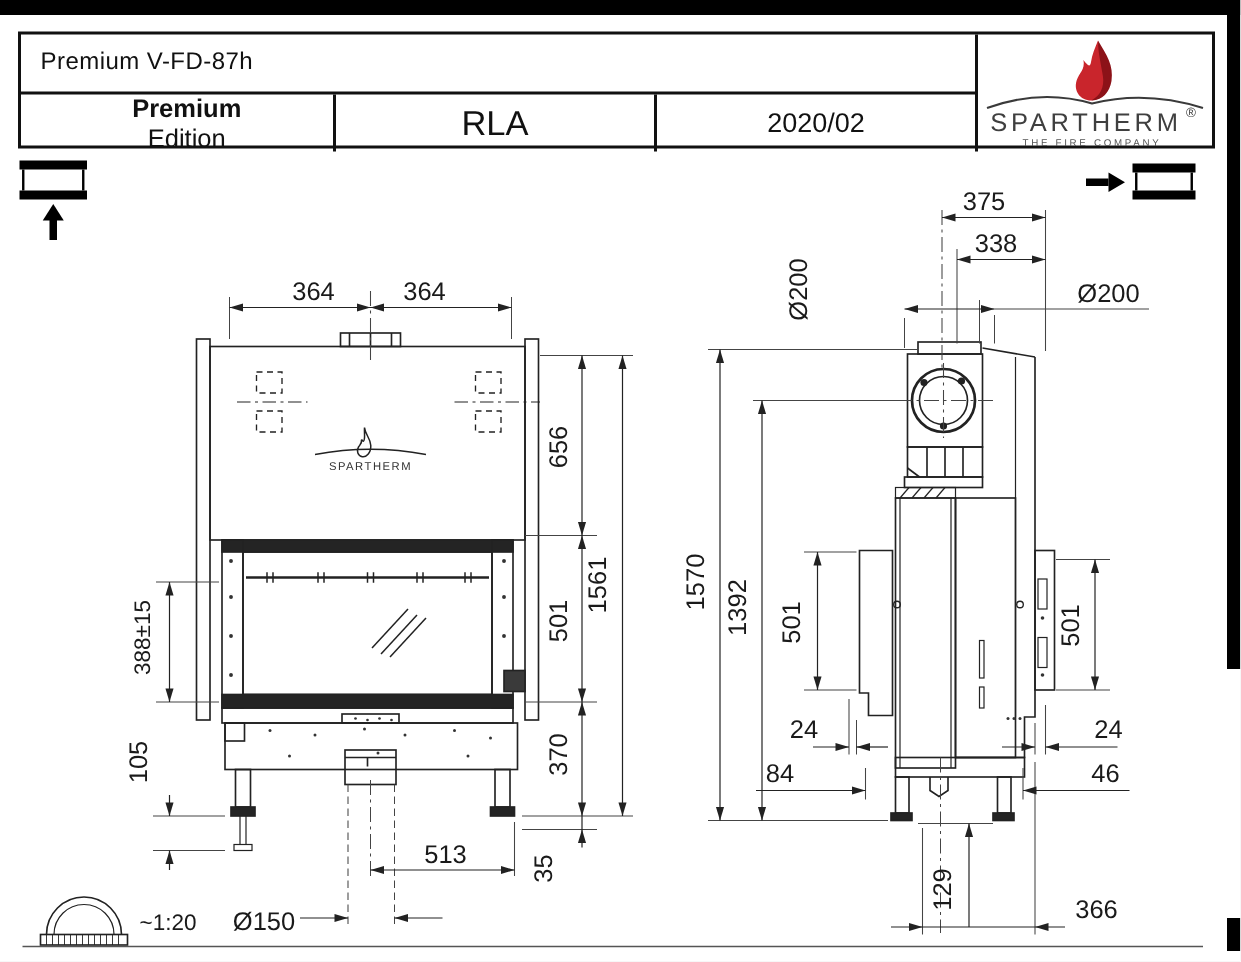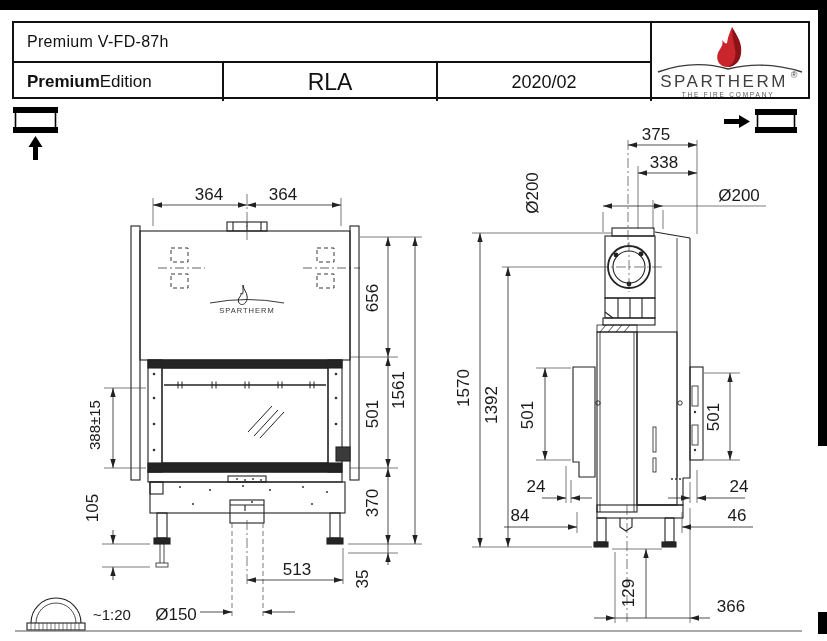--- a/index.html
+++ b/index.html
@@ -9,21 +9,21 @@
   .bar-top{position:absolute;left:0;top:0;width:827px;height:10px;background:#000;}
   .bar-right{position:absolute;left:818px;top:0;width:9px;height:446px;background:#000;}
   .bar-br{position:absolute;left:818px;top:612px;width:9px;height:22px;background:#000;}
   
   .titleblock{position:absolute;left:12px;top:21px;width:798px;height:78px;
      display:grid;grid-template-columns:210px 214px 212px 1fr;grid-template-rows:40px 38px;
      border:2px solid #111;background:#fff;box-sizing:border-box;color:#111;}
   .tb-title{grid-column:1/4;grid-row:1;border-bottom:2px solid #111;display:flex;align-items:center;
      padding-left:13px;font-size:16px;letter-spacing:.3px;}
   .tb-c1{grid-column:1;grid-row:2;border-right:2px solid #111;display:flex;align-items:center;
-     padding-left:13px;font-size:17px;}
+     padding-left:13px;font-size:17px;flex-direction:column;}
   .tb-c1 b{font-weight:bold;}
   .tb-c2{grid-column:2;grid-row:2;border-right:2px solid #111;display:flex;align-items:center;justify-content:center;font-size:23px;}
   .tb-c3{grid-column:3;grid-row:2;display:flex;align-items:center;justify-content:center;font-size:18px;}
   .tb-logo{grid-column:4;grid-row:1/3;border-left:2px solid #111;display:flex;align-items:center;justify-content:center;}
   svg text{font-family:"Liberation Sans",sans-serif;}
   .drawing{position:absolute;left:0;top:0;}
 </style>
 </head>
 <body>
 <div class="page">

